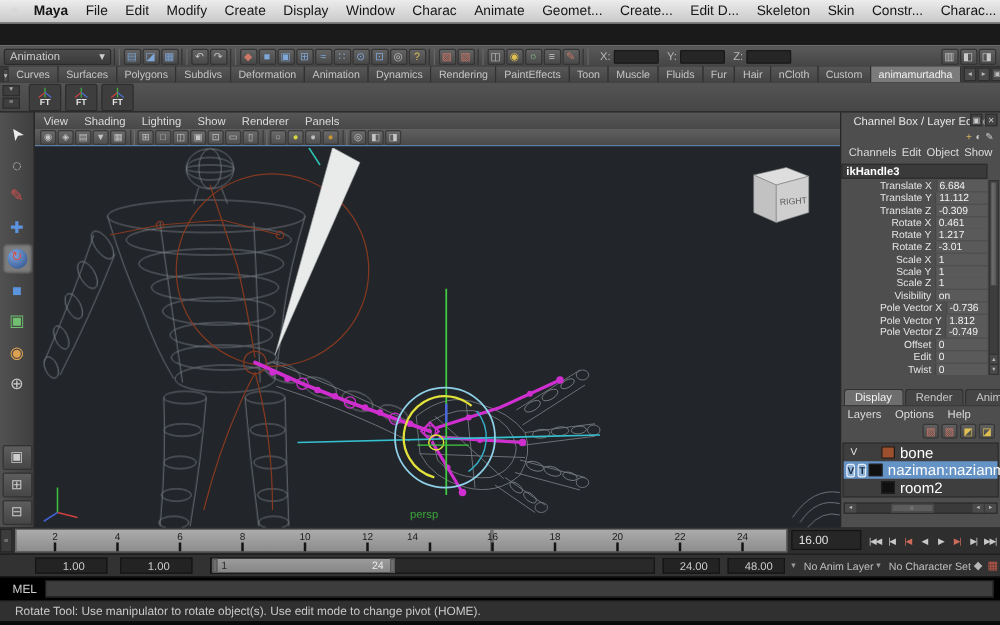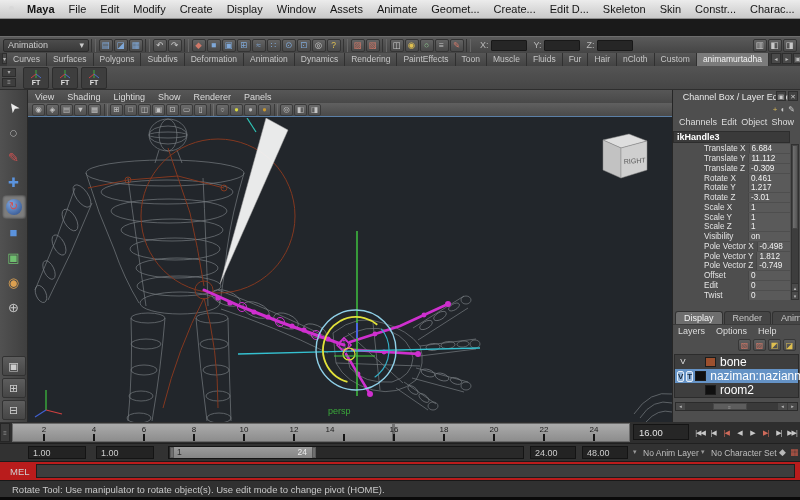--- a/index.html
+++ b/index.html
@@ -33,21 +33,21 @@
   .sep{width:5px;height:13px;margin:0 2px;border-left:1px solid #343434;border-right:1px solid #666;flex:none;}
   .ic{width:14px;height:13px;flex:none;border-radius:2px;background:linear-gradient(#636363,#494949);
       border:1px solid #343434;font-size:8.5px;line-height:11px;text-align:center;color:#c8c8c8;margin:0 .5px;}
   .c-blue{color:#7fa8d8;} .c-red{color:#d07868;} .c-yellow{color:#e0c050;} .c-green{color:#8fc890;} .c-gray{color:#c8c8c8;}
   .xyz-label{color:#b8b8b8;font-size:9px;margin:0 2px 0 7px;flex:none;}
   .xyz-field{width:36px;height:11px;background:#262626;border:1px solid #181818;border-radius:1px;flex:none;
              color:#ddd;font-size:9px;}
   .flex-sp{flex:1;}
 
   
-  .shelftabs{position:absolute;top:53px;left:0;right:0;height:13px;background:#393939;display:flex;
+  .shelftabs{position:absolute;top:53px;left:0;right:0;height:13px;background:#393939;display:flex;align-items:flex-end;
              font-size:8.5px;color:#c6c6c6;padding-left:2px;white-space:nowrap;overflow:hidden;}
   .stab{padding:0 6px;height:13px;line-height:13px;background:linear-gradient(#575757,#434343);border-right:1px solid #303030;flex:none;}
   .stab.active{background:#7b7b7b;color:#f2f2f2;}
   .shelf-nav{margin-left:auto;display:flex;gap:1px;padding:0 2px 1px 2px;}
   .snv{width:10px;height:11px;background:#4a4a4a;border:1px solid #2e2e2e;color:#bbb;font-size:6px;line-height:10px;text-align:center;}
 
   
   .shelfrow{position:absolute;top:66px;left:0;right:0;height:24px;background:linear-gradient(#545454,#464646);
             display:flex;align-items:center;padding-left:2px;border-bottom:1px solid #2e2e2e;}
   .shelf-mini{display:flex;flex-direction:column;gap:1px;margin-right:7px;}
@@ -88,21 +88,21 @@
   .cb-header{top:0;height:13px;display:flex;align-items:center;justify-content:center;font-size:9px;color:#e8e8e8;}
   .cb-hdr-icons{position:absolute;right:2px;top:1px;display:flex;gap:2px;}
   .hic{width:10px;height:10px;background:#424242;border:1px solid #2f2f2f;font-size:6.5px;line-height:9px;text-align:center;color:#ccc;}
   .cb-iconrow{top:13px;height:12px;display:flex;justify-content:flex-end;gap:3px;padding-right:5px;align-items:center;}
   .cb-ic{font-size:8px;color:#c8c8c8;}
   .cb-menus{top:25px;height:13px;display:flex;justify-content:space-between;padding:0 6px;font-size:9px;align-items:center;}
   .cb-objbar{top:41px;left:0;right:10px;height:12px;background:#3a3a3a;border:1px solid #2d2d2d;font-weight:bold;
              color:#fff;font-size:9px;line-height:11px;padding-left:3px;}
   .cb-attrs{top:54px;left:0;right:10px;height:156px;}
   .arow{display:flex;height:9.75px;align-items:center;font-size:8.2px;}
-  .alabel{flex:1;text-align:left;padding-right:3px;color:#e4e4e4;white-space:nowrap;margin-left:31px;}
+  .alabel{flex:1;text-align:right;padding-right:3px;color:#e4e4e4;white-space:nowrap;margin-left:31px;}
   .avalue{width:42px;height:9px;line-height:9px;background:#5a5a5a;border-left:1px solid #464646;color:#f2f2f2;padding-left:2px;}
   .cb-scroll{top:54px;right:1px;width:8px;height:156px;background:#3d3d3d;border:1px solid #313131;position:absolute;
              display:flex;flex-direction:column;}
   .cb-thumb{height:84px;background:linear-gradient(90deg,#707070,#575757);border:1px solid #444;}
   .cb-sp{flex:1;}
   .sbtn{height:8px;background:#4a4a4a;border-top:1px solid #333;font-size:5px;line-height:8px;text-align:center;color:#bbb;}
   .le-tabs{top:220px;height:14px;display:flex;gap:1px;padding-left:2px;align-items:flex-end;}
   .ltab{padding:0 8px;height:13px;line-height:13px;background:#454545;border:1px solid #313131;border-bottom:none;
         border-radius:3px 3px 0 0;font-size:9px;color:#c8c8c8;}
   .ltab.active{background:#6e6e6e;color:#f4f4f4;}
@@ -135,32 +135,32 @@
   .cfmark{position:absolute;top:0;width:3px;height:17px;left:379px;background:rgba(72,72,72,.55);}
   .tl-frame{position:absolute;left:633px;top:2px;width:56px;height:16px;background:#262626;border:1px solid #141414;
             color:#e2e2e2;font-size:9.5px;line-height:15px;padding-left:5px;}
   .tl-playback{position:absolute;left:694px;right:2px;top:1px;height:19px;display:flex;align-items:center;justify-content:space-between;}
   .pb{width:12px;text-align:center;color:#c8c8c8;font-size:7px;letter-spacing:-1px;}
   .pb.red{color:#cf6a5a;}
 
   
   .rangebar{position:absolute;top:443px;left:0;right:0;height:18px;background:#323232;border-top:1px solid #202020;}
   .rb-field{position:absolute;top:2px;height:13px;background:#232323;border:1px solid #141414;color:#cccccc;
-            font-size:9px;line-height:12px;padding-left:4px;}
+            font-size:9px;line-height:12px;padding-left:4px;text-align:center;}
   .rb-slider{position:absolute;left:168px;top:2px;width:356px;height:13px;background:#292929;border:1px solid #141414;}
   .rb-active{position:absolute;left:1px;top:0;width:146px;height:11px;background:linear-gradient(#9c9c9c,#858585);}
   .rb-cap{position:absolute;top:0;width:4px;height:11px;background:#6f6f6f;border:1px solid #5a5a5a;}
   .rb-start{position:absolute;left:7px;top:0;font-size:8.5px;color:#2d2d2d;line-height:11px;}
   .rb-end{position:absolute;right:9px;top:0;font-size:8.5px;color:#eaeaea;line-height:11px;}
   .rb-caret{position:absolute;top:4px;color:#9a9a9a;font-size:7px;}
   .rb-label{position:absolute;top:4px;color:#bfbfbf;font-size:8.5px;white-space:nowrap;}
   .rb-ic{position:absolute;top:3px;font-size:9px;}
 
   
-  .melbar{position:absolute;top:461px;left:0;right:0;height:19px;background:#b91c1c;border-top:1px solid #1b1b1b;}
+  .melbar{position:absolute;top:461px;left:0;right:0;height:19px;background:#000000;border-top:1px solid #1b1b1b;}
   .mel-label{position:absolute;left:10px;top:4px;font-size:9.5px;color:#cfcfcf;}
   .mel-input{position:absolute;left:36px;right:5px;top:2px;height:14px;background:#3d3d3d;border:1px solid #1d1d1d;
              color:#ddd;font-size:9px;padding:0 3px;}
   .helpbar{position:absolute;top:480px;left:0;right:0;height:17px;background:#303030;border-top:1px solid #181818;}
   .help-text{position:absolute;left:12px;top:0;font-size:9.5px;color:#c9c9c9;line-height:17px;white-space:nowrap;text-align:right;}
   .bottomstrip{position:absolute;top:497px;left:0;right:0;height:3px;background:#0a0a0a;}
 </style>
 </head>
 <body>
 
@@ -168,21 +168,21 @@
 
   <div class="macbar">
     <span class="apple"></span>
     <span class="mitem bold">Maya</span>
     <span class="mitem">File</span>
     <span class="mitem">Edit</span>
     <span class="mitem">Modify</span>
     <span class="mitem">Create</span>
     <span class="mitem">Display</span>
     <span class="mitem">Window</span>
-    <span class="mitem">Assets</span>
+    <span class="mitem">Charac</span>
     <span class="mitem">Animate</span>
     <span class="mitem">Geomet...</span>
     <span class="mitem">Create...</span>
     <span class="mitem">Edit D...</span>
     <span class="mitem">Skeleton</span>
     <span class="mitem">Skin</span>
     <span class="mitem">Constr...</span>
     <span class="mitem">Charac...</span>
 
   </div>
@@ -555,21 +555,21 @@
       <div class="arow">
           <span class="alabel">Scale Z</span>
           <span class="avalue">1</span>
         </div>
       <div class="arow">
           <span class="alabel">Visibility</span>
           <span class="avalue">on</span>
         </div>
       <div class="arow">
           <span class="alabel">Pole Vector X</span>
-          <span class="avalue">-0.498</span>
+          <span class="avalue">-0.736</span>
         </div>
       <div class="arow">
           <span class="alabel">Pole Vector Y</span>
           <span class="avalue">1.812</span>
         </div>
       <div class="arow">
           <span class="alabel">Pole Vector Z</span>
           <span class="avalue">-0.749</span>
         </div>
       <div class="arow">

